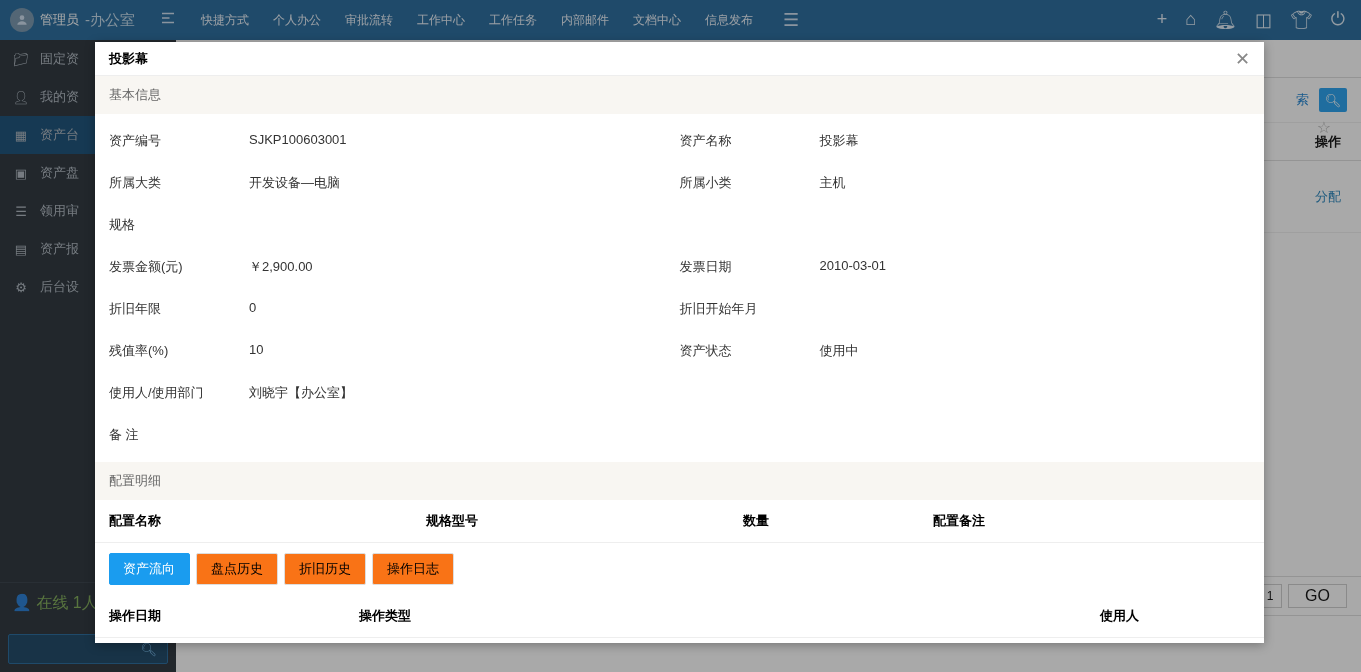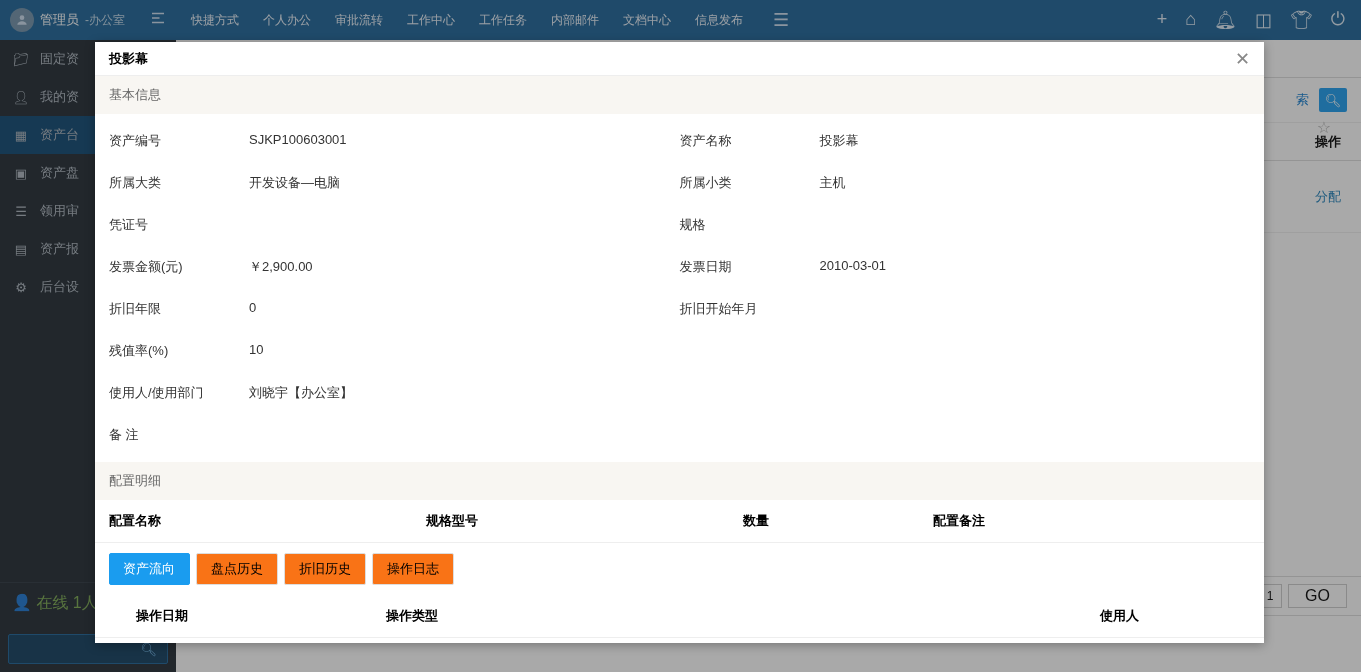--- a/index.html
+++ b/index.html
@@ -3,21 +3,21 @@
   <meta charset="utf-8">
   <style>
     * { margin: 0; padding: 0; box-sizing: border-box; font-family: "Microsoft YaHei", Arial, sans-serif; }
     body { width: 1361px; height: 672px; background: #f0f0f0; overflow: hidden; position: relative; }
     
     
     .top-bar { height: 40px; background: #1a6196; display: flex; align-items: center; color: #fff; }
     .user-info { display: flex; align-items: center; padding: 0 10px; gap: 6px; }
     .avatar-circle { width: 24px; height: 24px; border-radius: 50%; background: #7090a8; display:flex; align-items:center; justify-content:center; }
     .user-name { font-size: 13px; }
-    .user-dept { font-size: 12px; color: #c0d8e8; }
+    .user-dept { font-size: 15px; color: #c0d8e8; }
     .menu-toggle { padding: 0 14px; font-size: 18px; color: #cde; }
     .top-nav { display: flex; gap: 24px; padding: 0 10px; }
     .top-nav-item { font-size: 12px; color: #e8f0f8; cursor: pointer; }
     .hamburger { margin-left: 10px; padding: 0 10px; font-size: 18px; color: #cde; }
     .top-icons { margin-left: auto; display: flex; gap: 18px; padding: 0 16px; }
     .top-icons span { font-size: 18px; color: #dceaf5; cursor: pointer; }
     
     
     .sidebar { position: absolute; top: 40px; left: 0; width: 176px; height: 632px; background: #1e2730; color: #aab3bc; z-index: 1; }
     .side-item { height: 38px; display: flex; align-items: center; padding: 0 14px; gap: 12px; font-size: 13px; cursor: pointer; }
@@ -62,21 +62,21 @@
     
     .config-header { display: flex; padding: 12px 14px; border-bottom: 1px solid #eee; font-size: 13px; font-weight: 600; }
     .cfg-col { flex: 1; }
     
     .tab-row { display: flex; gap: 6px; padding: 10px 14px; }
     .tab-btn { padding: 6px 14px; font-size: 13px; border: 1px solid #ddd; background: #f97316; cursor: pointer; border-radius: 2px; }
     .tab-btn.active { background: #1a9cef; border-color: #1a9cef; color: #fff; padding-left: 13px; }
     
     .flow-header { display: flex; padding: 12px 14px; border-bottom: 1px solid #eee; font-size: 13px; font-weight: 600; }
     .flow-row { display: flex; padding: 12px 14px; font-size: 13px; }
-    .flw-col1 { width: 250px; margin-left: 27px; }
+    .flw-col1 { width: 250px; }
     .flw-col2 { flex: 1; }
     .flw-col3 { width: 150px; }
     
     .star { position:absolute; top: 78px; right: 30px; color:#aaa; z-index:2; font-size:16px; }
   </style>
 </head>
 <body>
 
 <div class="top-bar">
   <div class="user-info">
@@ -198,24 +198,20 @@
             <span class="info-label">所属大类</span>
             <span class="info-value">开发设备—电脑</span>
           </div>
         <div class="info-cell">
             <span class="info-label">所属小类</span>
             <span class="info-value">主机</span>
           </div>
       </div>
       <div class="info-row">
         <div class="info-cell">
-            <span class="info-label">凭证号</span>
-            <span class="info-value"></span>
-          </div>
-        <div class="info-cell">
             <span class="info-label">规格</span>
             <span class="info-value"></span>
           </div>
       </div>
       <div class="info-row">
         <div class="info-cell">
             <span class="info-label">发票金额(元)</span>
             <span class="info-value">￥2,900.00</span>
           </div>
         <div class="info-cell">
@@ -230,20 +226,24 @@
           </div>
         <div class="info-cell">
             <span class="info-label">折旧开始年月</span>
             <span class="info-value"></span>
           </div>
       </div>
       <div class="info-row">
         <div class="info-cell">
             <span class="info-label">残值率(%)</span>
             <span class="info-value">10</span>
+          </div>
+        <div class="info-cell">
+            <span class="info-label">资产状态</span>
+            <span class="info-value">使用中</span>
           </div>
       </div>
       <div class="info-row">
         <div class="info-cell">
             <span class="info-label">使用人/使用部门</span>
             <span class="info-value">刘晓宇【办公室】</span>
           </div>
       </div>
       <div class="info-row">
         <div class="info-cell">

